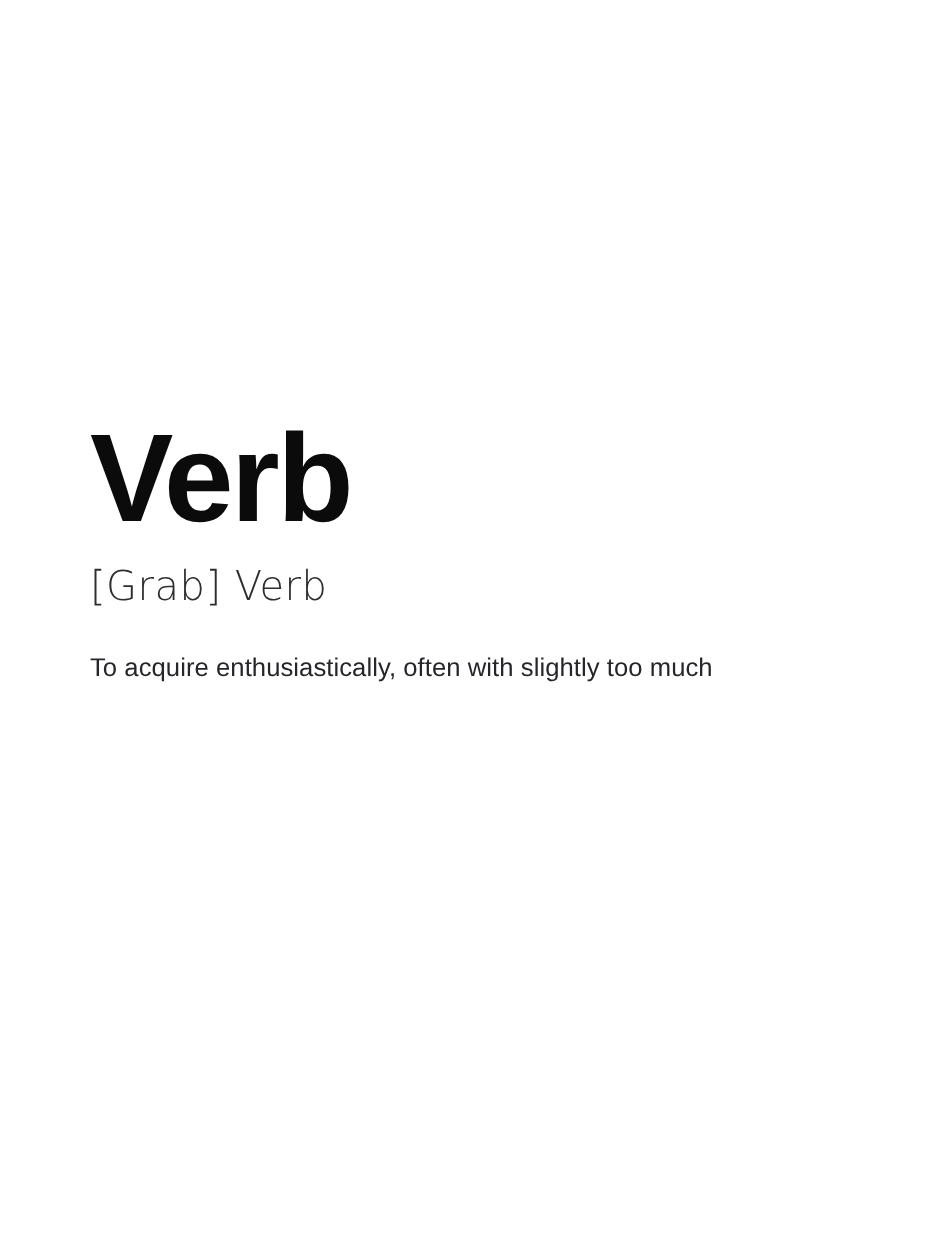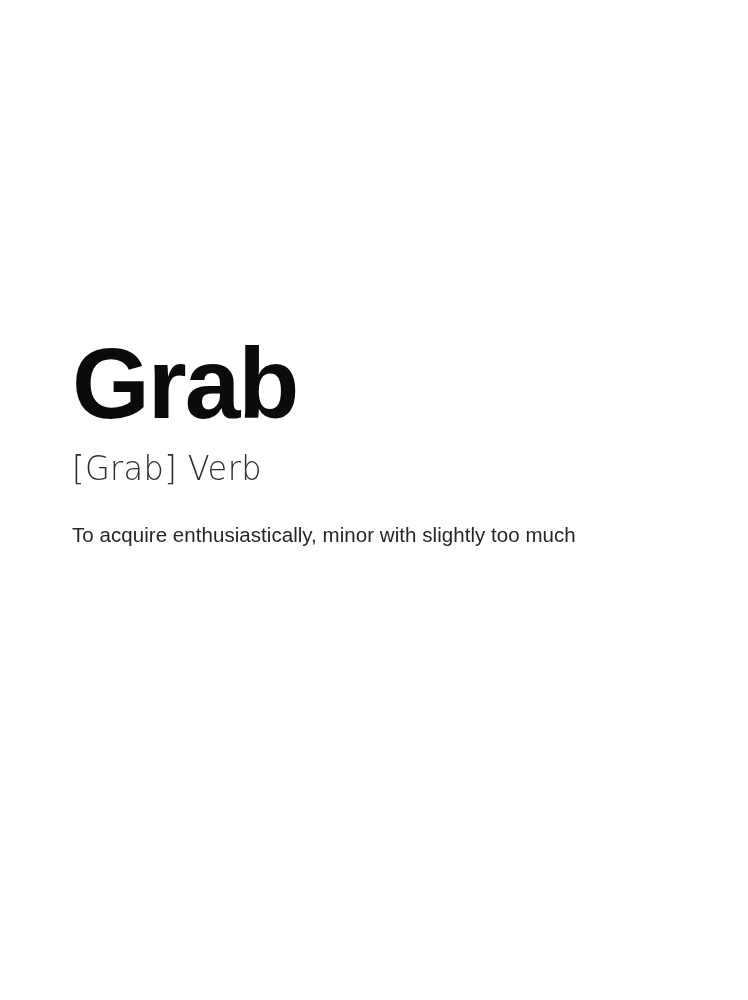--- a/index.html
+++ b/index.html
@@ -78,23 +78,23 @@
     white-space: nowrap;
   }
 </style>
 </head>
 <body>
 
 <div class="poster">
 
   <div class="definition">
 
-    <h1 class="headword">Grab</h1>
+    <h1 class="headword">Verb</h1>
 
     <p class="pronunciation">[Grab] Verb</p>
 
     <p class="meaning">
-      <span class="line">To acquire enthusiastically, minor with slightly too much</span>
+      <span class="line">To acquire enthusiastically, often with slightly too much</span>
     </p>
 
   </div>
 
 </div>
 
 </body></html>

